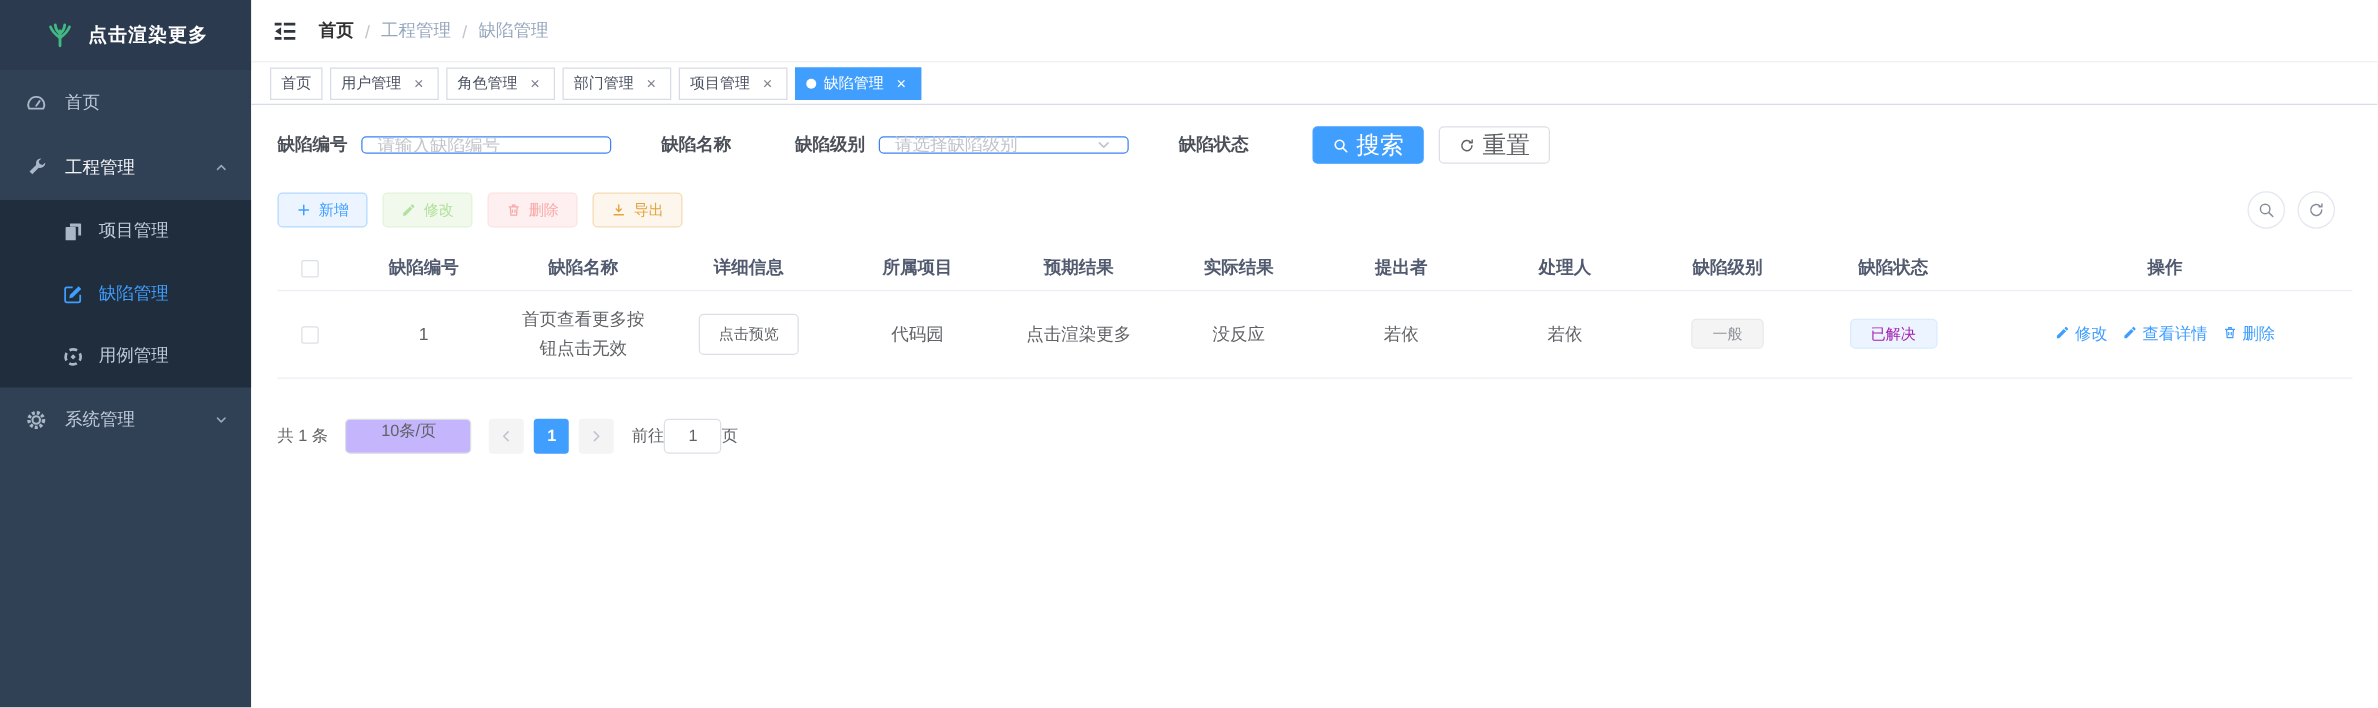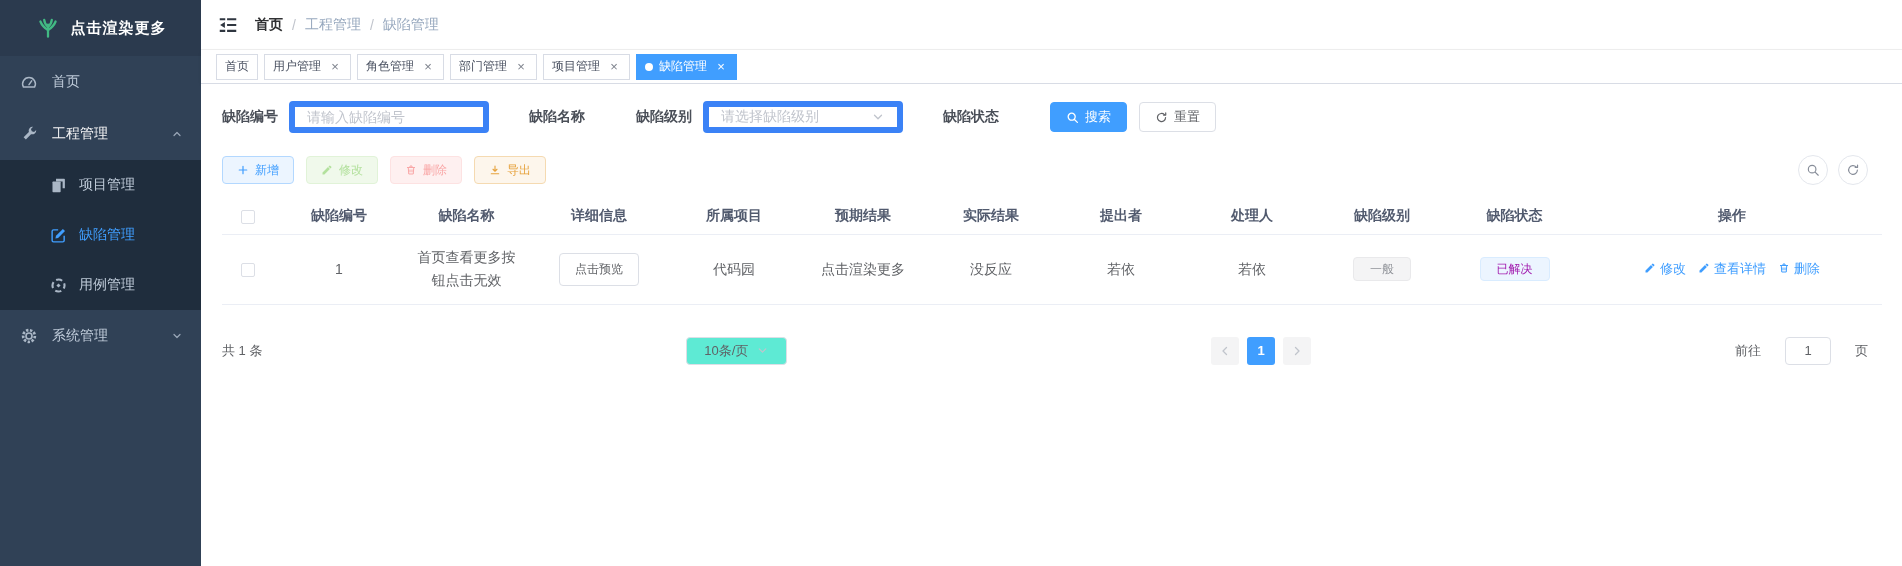--- a/index.html
+++ b/index.html
@@ -50,26 +50,26 @@
   .tab.active { background:#409eff; border-color:#409eff; color:#fff; }
   .tab.active .tab-dot { width:8px; height:8px; border-radius:50%; background:#fff; margin-right:6px; }
   .tab.active .tab-close { color:#fff; }
 
   .content { flex:1; padding:17px 20px 0 21px; background:#fff; }
 
   
   .filter-row { display:flex; align-items:center; }
   .f-label { font-size:14px; font-weight:bold; color:#4a4f58; margin-right:11px; white-space:nowrap; }
   .f-group { display:flex; align-items:center; margin-right:40px; }
-  .f-input, .f-select { width:200px; height:32px; border:6px solid #3b82f6; border-radius:4px; padding:0 12px; font-size:14px; color:#606266; background:#fff; font-family:inherit; }
+  .f-input, .f-select { width:200px; height:14px; border:1px solid #3b82f6; border-radius:4px; padding:0 12px; font-size:14px; color:#606266; background:#fff; font-family:inherit; }
   .f-input::placeholder { color:#c0c4cc; }
   .f-select { display:flex; align-items:center; justify-content:space-between; cursor:pointer; }
   .f-placeholder { color:#c0c4cc; font-size:14px; }
   .select-caret { width:14px; height:14px; color:#c0c4cc; }
-  .btn { display:inline-flex; align-items:center; justify-content:center; gap:6px; height:30px; border-radius:4px; font-size:13px; cursor:pointer; border:1px solid transparent; background:#fff; font-family:inherit; }
+  .btn { display:inline-flex; align-items:center; justify-content:center; gap:6px; height:30px; border-radius:4px; font-size:19px; cursor:pointer; border:1px solid transparent; background:#fff; font-family:inherit; }
   .btn svg { width:13px; height:13px; }
   .btn-search { background:#409eff; border-color:#409eff; color:#fff; padding:0 15px; margin-left:0; }
   .btn-reset { border-color:#dcdfe6; color:#606266; padding:0 15px; margin-left:12px; }
 
   
   .toolbar-row { display:flex; align-items:center; margin-top:22px; }
   .btn.mini { height:28px; padding:0 14px; font-size:12px; }
   .btn.mini svg { width:12px; height:12px; }
   .btn-add { background:#ecf5ff; border-color:#b3d8ff; color:#409eff; }
   .btn-edit { background:#f0f9eb; border-color:#e1f3d8; color:#b3e19d; margin-left:12px; }
@@ -87,29 +87,29 @@
   .cell-btn { display:inline-block; padding:7px 15px; font-size:12px; color:#606266; border:1px solid #dcdfe6; border-radius:4px; background:#fff; cursor:pointer; font-family:inherit; }
   .tag { display:inline-flex; align-items:center; height:24px; padding:0 16px; font-size:12px; border-radius:4px; border:1px solid; }
   .tag-info { background:#f4f4f5; border-color:#e9e9eb; color:#909399; }
   .tag-primary { background:#ecf5ff; border-color:#d9ecff; color:#a21caf; }
   .op-links { display:inline-flex; gap:12px; }
   .op-link { color:#409eff; font-size:13px; display:inline-flex; align-items:center; gap:4px; cursor:pointer; white-space:nowrap; }
   .op-link svg { width:12px; height:12px; }
   .wrap-name { display:inline-block; max-width:104px; }
 
   
-  .pagination { display:flex; align-items:center; justify-content:space-between; margin-top:32px; padding-right:14px; gap:14px; font-size:13px; color:#606266; }
+  .pagination { display:flex; align-items:center; justify-content:flex-start; margin-top:32px; padding-right:14px; gap:14px; font-size:13px; color:#606266; }
   .pg-total { white-space:nowrap; }
-  .pg-size { width:101px; height:28px; border:1px solid #dcdfe6; border-radius:4px; display:flex; align-items:center; justify-content:center; gap:8px; color:#606266; cursor:pointer; background:#5eead4; }
+  .pg-size { width:101px; height:28px; border:1px solid #dcdfe6; border-radius:4px; display:flex; align-items:center; justify-content:center; gap:8px; color:#606266; cursor:pointer; background:#c4b5fd;flex-direction:column; }
   .pg-size .select-caret { width:13px; height:13px; }
   .pg-btn { width:28px; height:28px; border-radius:3px; background:#f4f4f5; color:#c0c4cc; display:flex; align-items:center; justify-content:center; cursor:pointer; border:none; }
   .pg-btn svg { width:12px; height:12px; }
   .pg-page { width:28px; height:28px; border-radius:3px; background:#409eff; color:#fff; font-size:13px; font-weight:bold; display:flex; align-items:center; justify-content:center; cursor:pointer; }
   .pg-group { display:flex; gap:8px; align-items:center; }
-  .pg-goto { display:flex; align-items:center; gap:24px; }
+  .pg-goto { display:flex; align-items:center; gap:0; }
   .pg-goto-input { width:46px; height:28px; border:1px solid #dcdfe6; border-radius:4px; text-align:center; font-size:13px; color:#606266; font-family:inherit; }
 </style>
 </head>
 <body>
 
 <div class="app">
 
   <aside class="sidebar">
     <div class="logo-bar">
       <svg width="26" height="26" viewBox="0 0 24 24">

